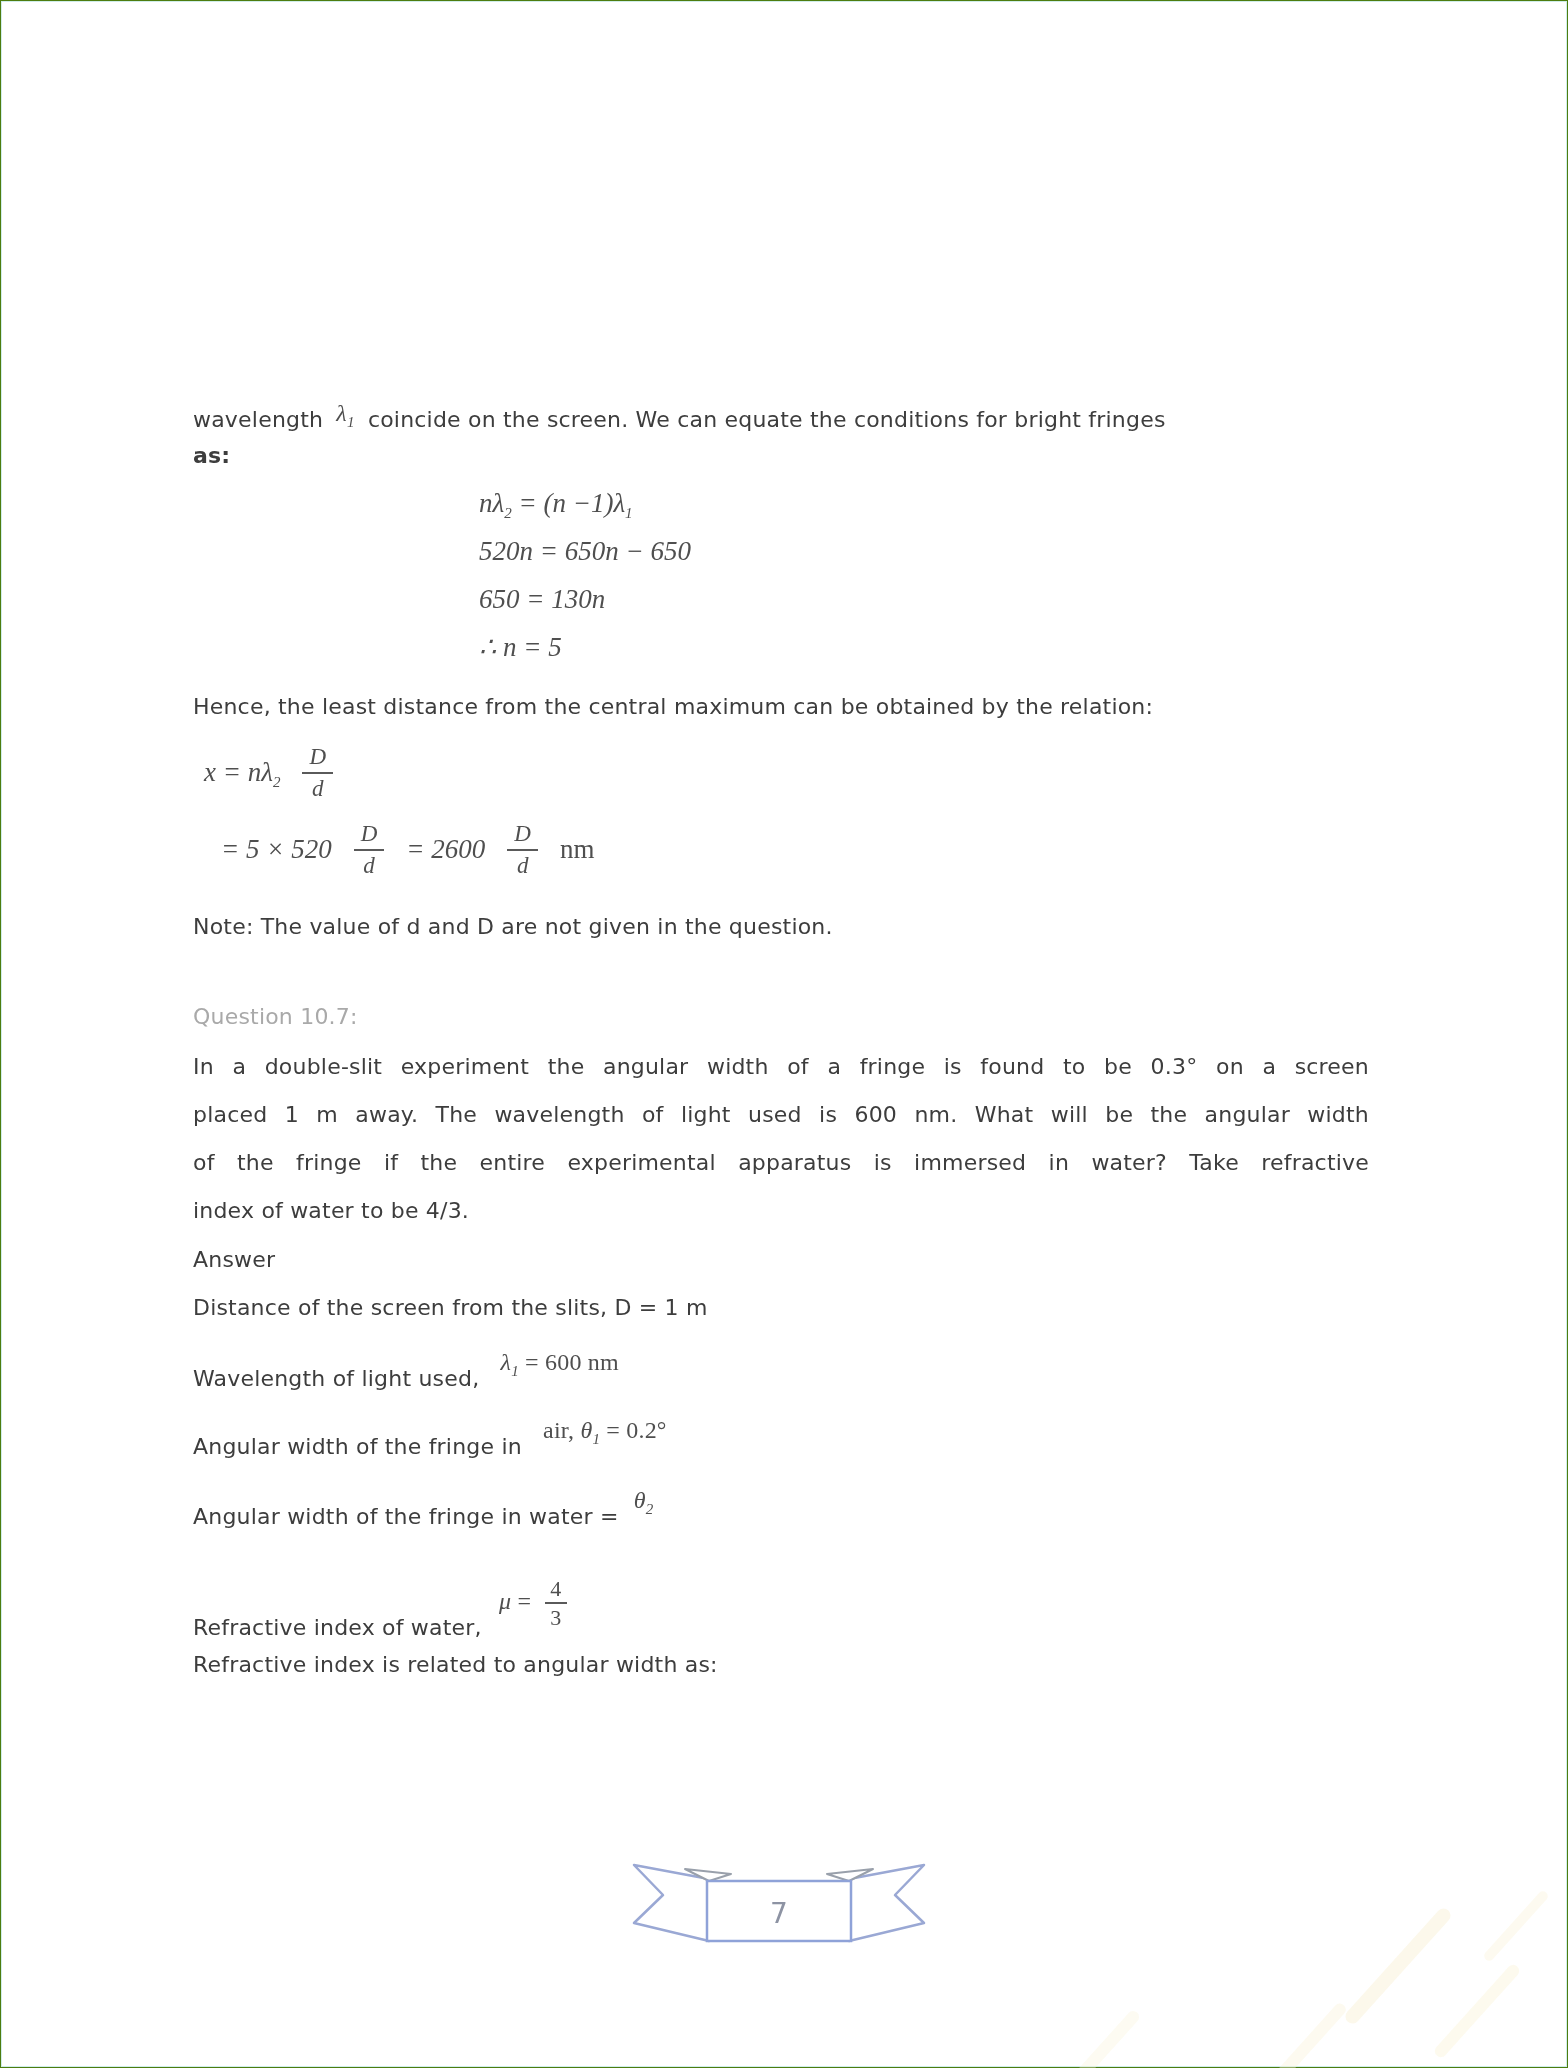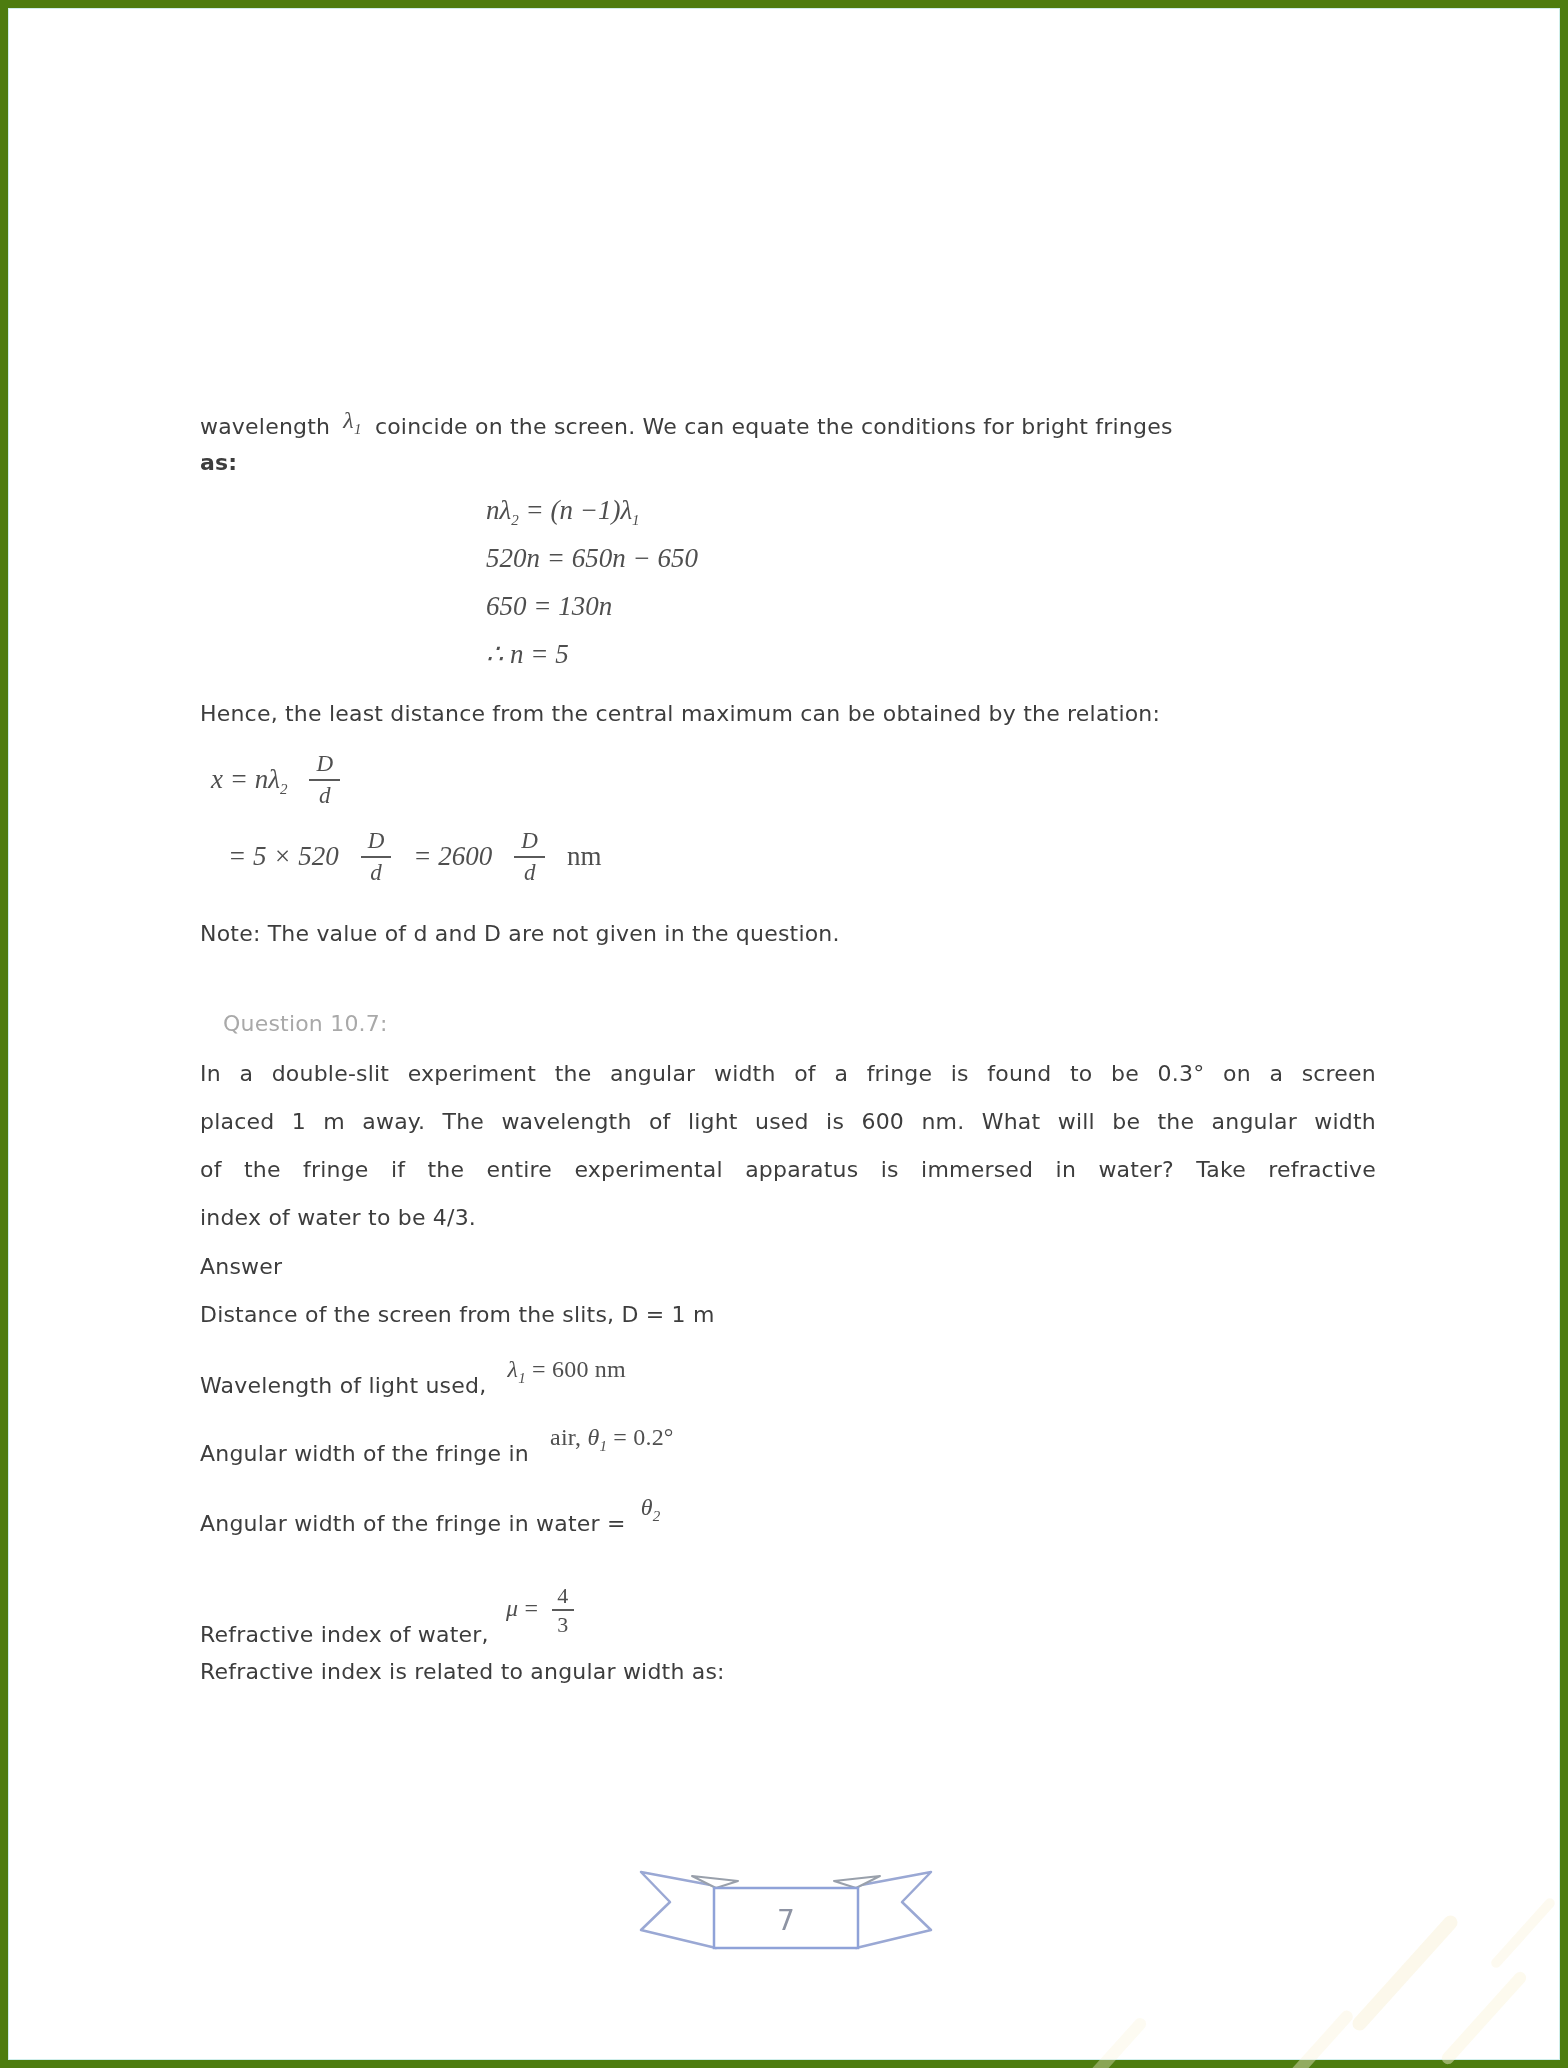--- a/index.html
+++ b/index.html
@@ -1,19 +1,19 @@
 <!DOCTYPE html>
 <html><head>
 <meta charset="utf-8">
 <style>
   html,body{margin:0;padding:0;background:#ffffff;}
   body{width:1568px;height:2068px;position:relative;
        font-family:"DejaVu Sans","Liberation Sans",sans-serif;}
   .page{position:absolute;inset:0;box-sizing:border-box;
-        border:8px solid #4d7c0f;background:#ffffff;
+        border:1px solid #4d7c0f;background:#ffffff;
         box-shadow:inset 0 0 0 1px #cfeeea;}
   
   .t{position:absolute;left:192px;font-size:22px;line-height:28px;color:#3d3d3d;
      letter-spacing:0.2px;white-space:nowrap;}
   .gray{color:#a9a9a9;}
   
   .qwrap{position:absolute;left:192px;top:1042px;width:1176px;color:#3d3d3d;
          font-size:22px;letter-spacing:0.2px;}
   .qline{height:48px;line-height:48px;text-align:justify;text-align-last:justify;}
   .qline.last{text-align:left;text-align-last:left;}
@@ -83,21 +83,21 @@
     <span>= 2600</span>
     <span class="frac">
         <span class="num">D</span>
         <span class="den">d</span>
       </span>
     <span class="rm" style="">nm</span>
   </div>
 
   <div class="t" style="top:912px;">Note: The value of d and D are not given in the question.</div>
 
-  <div class="t gray" style="top:1002px;margin-left:23px;">Question 10.7:</div>
+  <div class="t gray" style="top:1002px;">Question 10.7:</div>
 
   <div class="qwrap">
     <div class="qline">In a double-slit experiment the angular width of a fringe is found to be 0.3° on a screen</div>
     <div class="qline">placed 1 m away. The wavelength of light used is 600 nm. What will be the angular width</div>
     <div class="qline">of the fringe if the entire experimental apparatus is immersed in water? Take refractive</div>
     <div class="qline last">index of water to be 4/3.</div>
   </div>
 
   <div class="t" style="top:1245px;">Answer</div>
   <div class="t" style="top:1293px;">Distance of the screen from the slits, D = 1 m</div>

